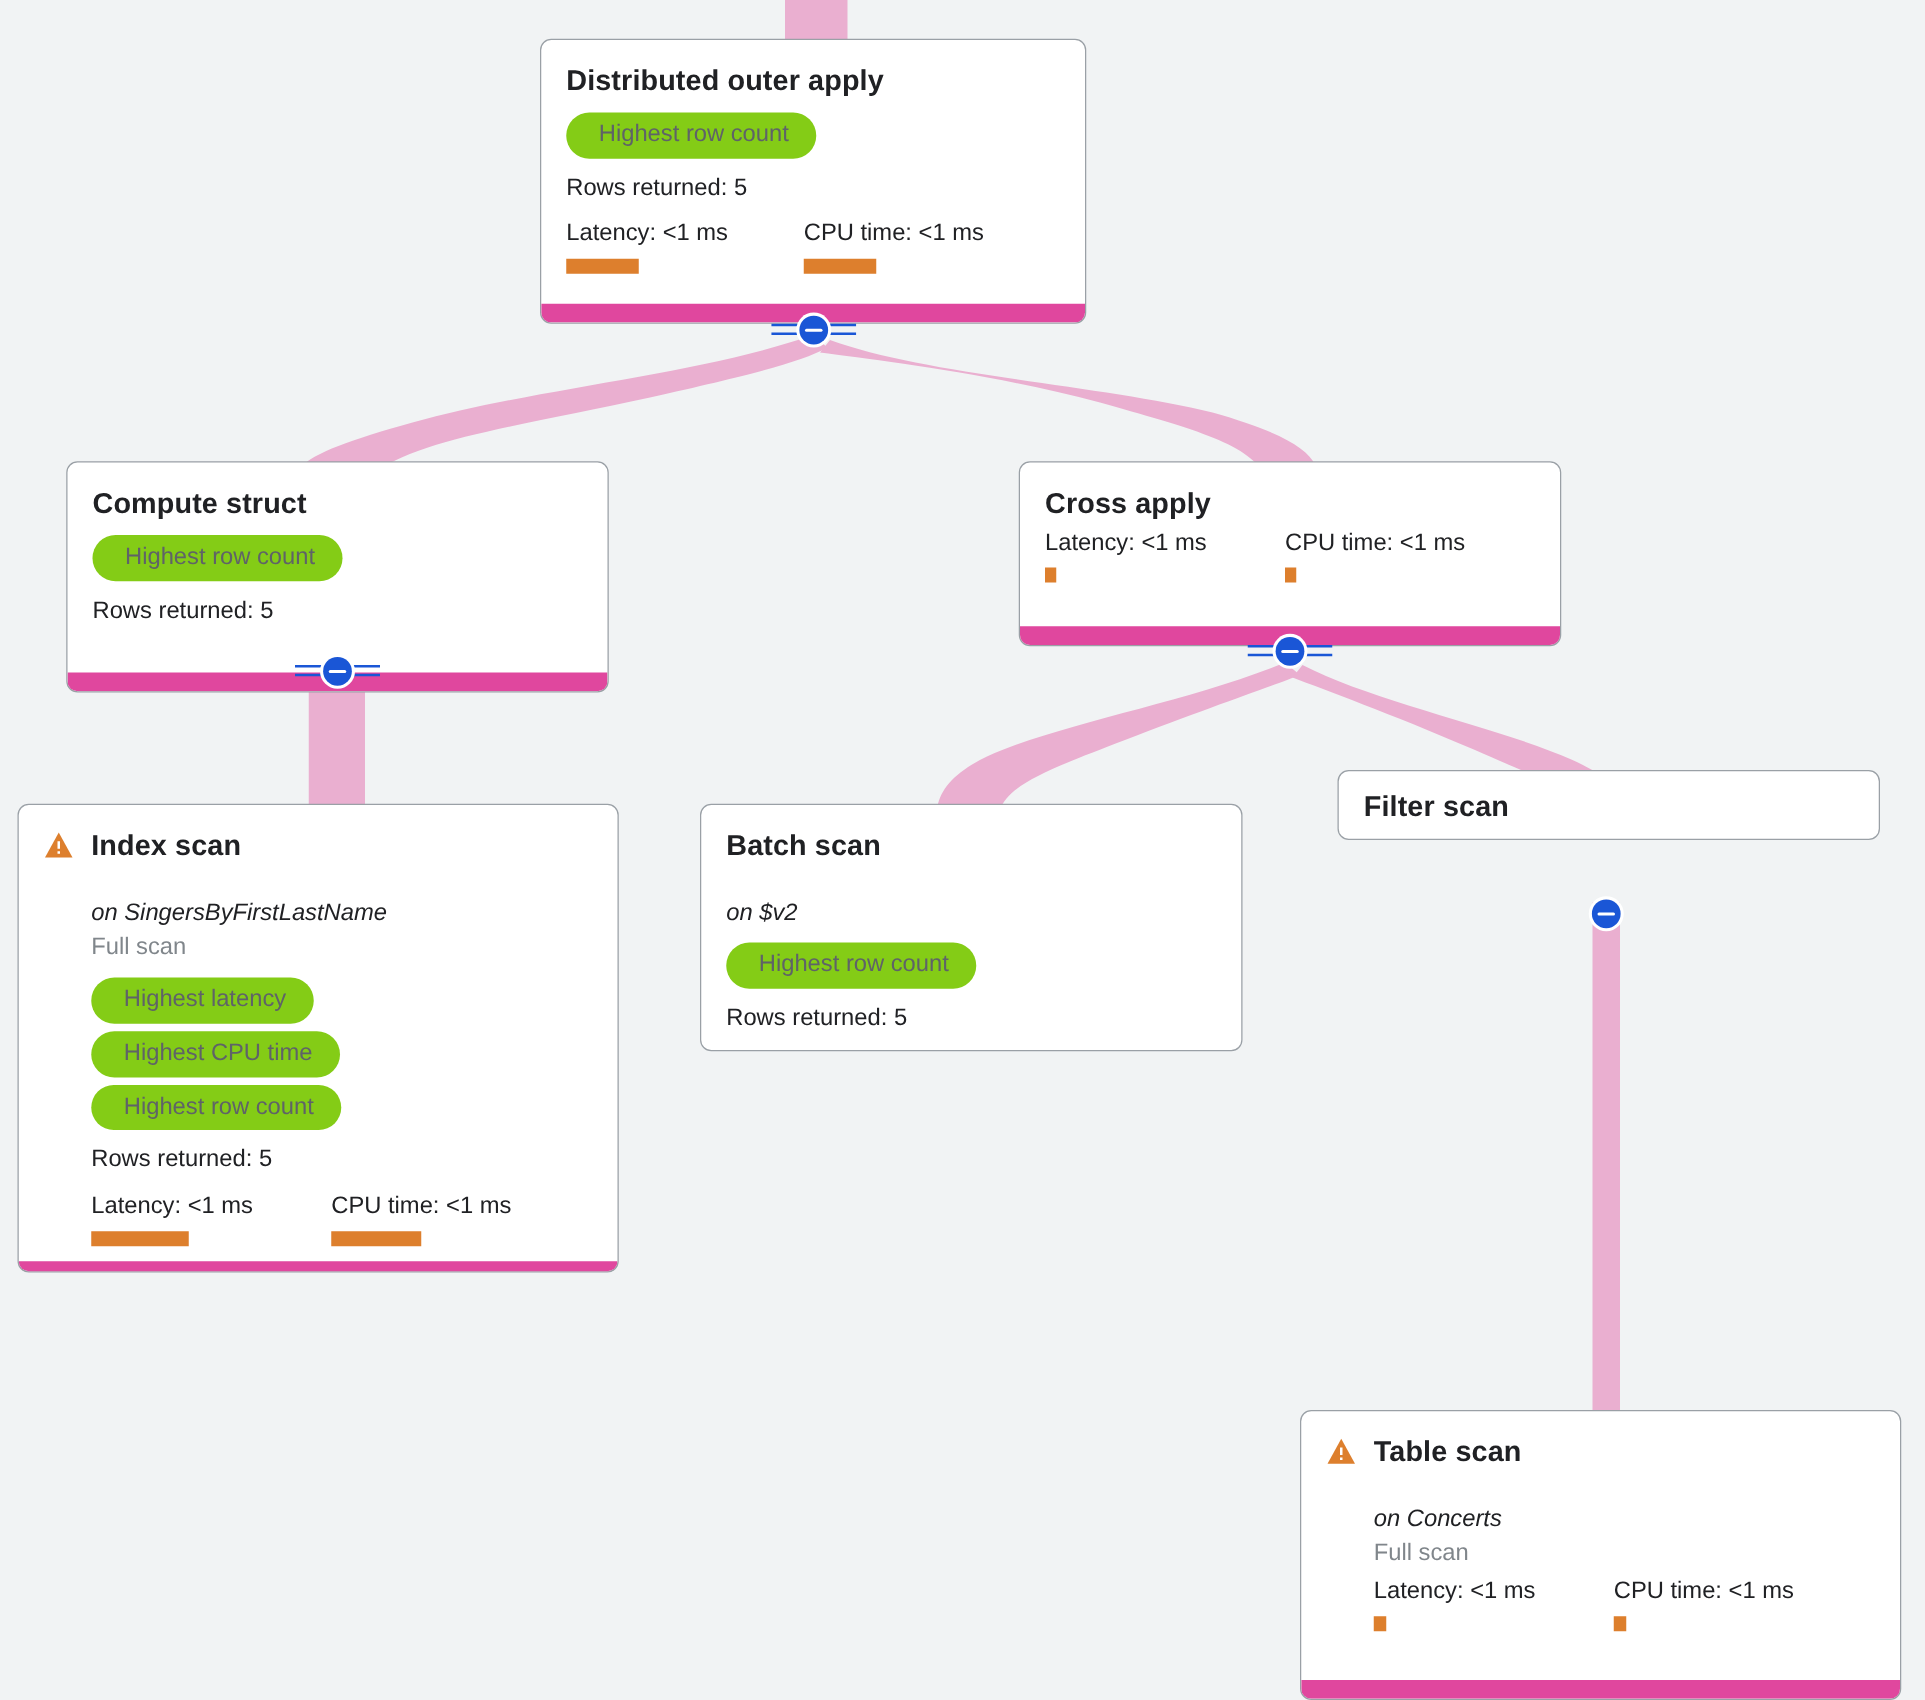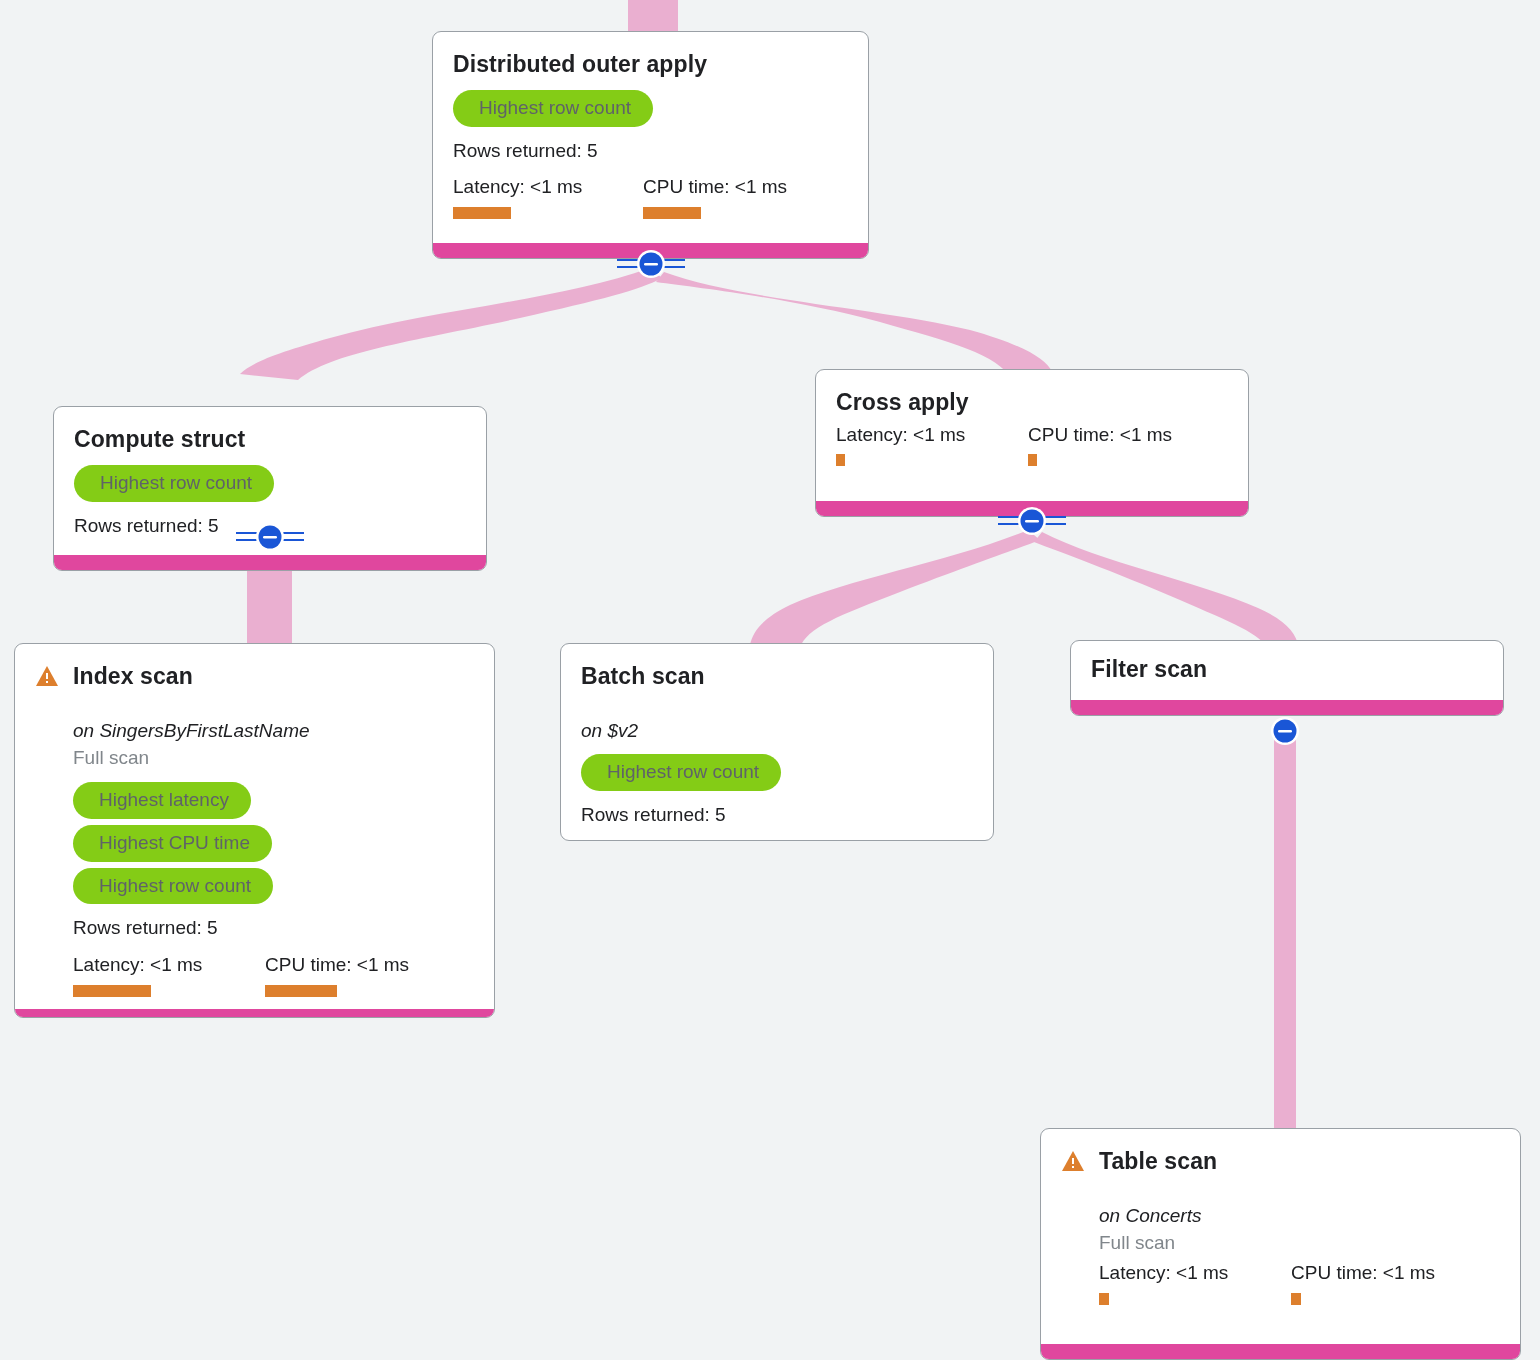--- a/index.html
+++ b/index.html
@@ -194,21 +194,21 @@
         </div>
         <div class="metric">
           <div class="metric-label">CPU time: &lt;1 ms</div>
           <div class="metric-bar" style="width:58px;"></div>
         </div>
       </div>
     </div>
     <div class="node-bar"></div>
   </div>
 
-  <div class="node" style="left:53px; top:369px; width:434px; height:165px;margin-top:37px;">
+  <div class="node" style="left:53px; top:369px; width:434px; height:185px;">
     <div class="node-body">
       <div class="title-row">
         <div class="node-title">Compute struct</div>
       </div>
       <div class="chips">
         <span class="chip">Highest row count</span>
       </div>
       <div class="rows">Rows returned: 5</div>
     </div>
     <div class="node-bar"></div>
@@ -274,21 +274,21 @@
       </div>
       <div class="subtext">on $v2</div>
       <div class="chips">
         <span class="chip">Highest row count</span>
       </div>
       <div class="rows">Rows returned: 5</div>
     </div>
     <div class="node-bar"></div>
   </div>
 
-  <div class="node" style="left:1070px; top:640px; width:434px; height:76px;">
+  <div class="node" style="left:1070px; top:616px; width:434px; height:56px;">
     <div class="node-body" style="padding-top:14px;">
       <div class="title-row">
         <div class="node-title">Filter scan</div>
       </div>
     </div>
     <div class="node-bar"></div>
   </div>
 
   <div class="node" style="left:1040px; top:1128px; width:481px; height:232px;gap:14px;">
     <div class="node-body">

